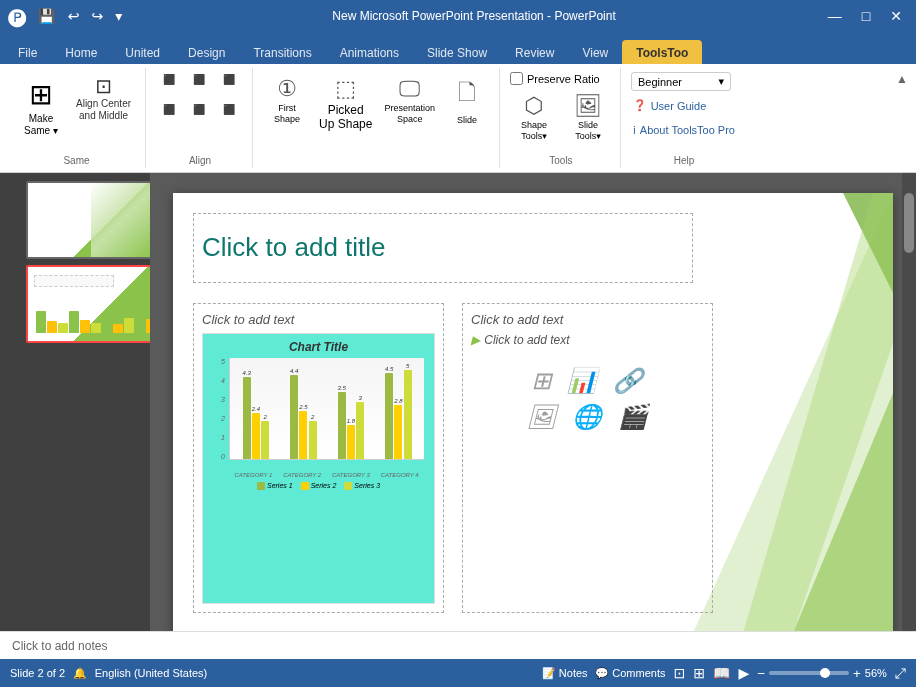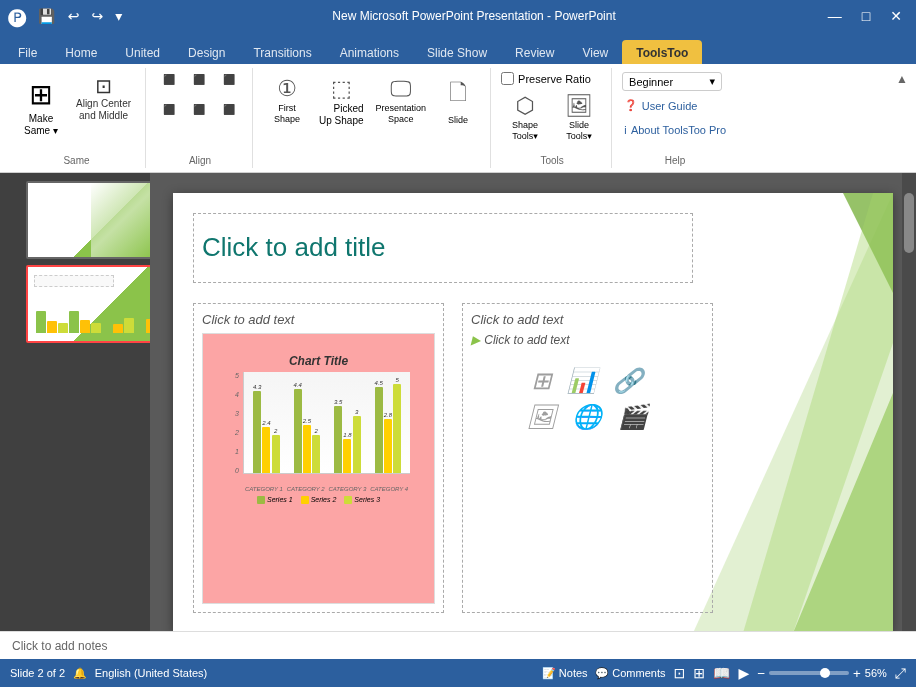--- a/index.html
+++ b/index.html
@@ -74,21 +74,21 @@
     
     .slide-title-area { position: absolute; top: 20px; left: 20px; right: 200px; height: 70px; border: 1px dashed #aaa; display: flex; align-items: center; padding: 8px; }
     .slide-title-text { font-size: 26px; color: #0f766e; font-weight: 300; }
 
     .slide-content-area { position: absolute; top: 110px; left: 20px; right: 180px; bottom: 20px; display: flex; gap: 18px; font-style: italic; }
     .content-left { flex: 1; border: 1px dashed #aaa; padding: 8px; display: flex; flex-direction: column; }
     .content-right { flex: 1; border: 1px dashed #aaa; padding: 8px; display: flex; flex-direction: column; }
     .content-label { font-size: 13px; color: #555; margin-bottom: 6px; }
 
     
-    .chart-container { flex: 1; background: #fca5a5; border: 1px solid #ddd; padding: 20px; }
+    .chart-container { flex: 1; background: #5eead4; border: 1px solid #ddd; padding: 6px; }
     .chart-title { text-align: center; font-size: 12px; font-weight: bold; color: #333; margin-bottom: 4px; }
     .bar-group { display: flex; gap: 1px; align-items: flex-end; }
     .bar { width: 10px; border-radius: 1px 1px 0 0; }
     .bar-green1 { background: #8bc34a; }
     .bar-yellow { background: #ffc107; }
     .bar-green2 { background: #cddc39; }
     .chart-legend { display: flex; gap: 8px; justify-content: center; margin-top: 4px; }
     .legend-item { display: flex; align-items: center; gap: 2px; font-size: 7px; }
     .legend-dot { width: 8px; height: 8px; border-radius: 1px; }
 
@@ -177,21 +177,21 @@
 
     <div class="ribbon-group">
       <div class="ribbon-group-content">
         <div class="ref-shape-group">
           <button class="rb-btn-vert">
             <span style="font-size:22px;color:#555;">①</span>
             <span style="font-size:9px;text-align:center;line-height:1.2;">First<br>Shape</span>
           </button>
           <button class="rb-btn-vert">
             <span style="font-size:22px;color:#555;">⬚</span>
-            <span style="font-size:10px;text-align:right;line-height:1.2;">Picked<br>Up Shape</span>
+            <span style="font-size:12px;text-align:center;line-height:1.2;">Picked<br>Up Shape</span>
           </button>
           <button class="rb-btn-vert">
             <span style="font-size:22px;color:#555;">🖵</span>
             <span style="font-size:9px;text-align:center;line-height:1.2;">Presentation<br>Space</span>
           </button>
           <button class="rb-btn-vert">
             <span style="font-size:22px;color:#555;">🗋</span>
             <span style="font-size:9px;text-align:center;line-height:1.2;">Slide</span>
           </button>
         </div>

